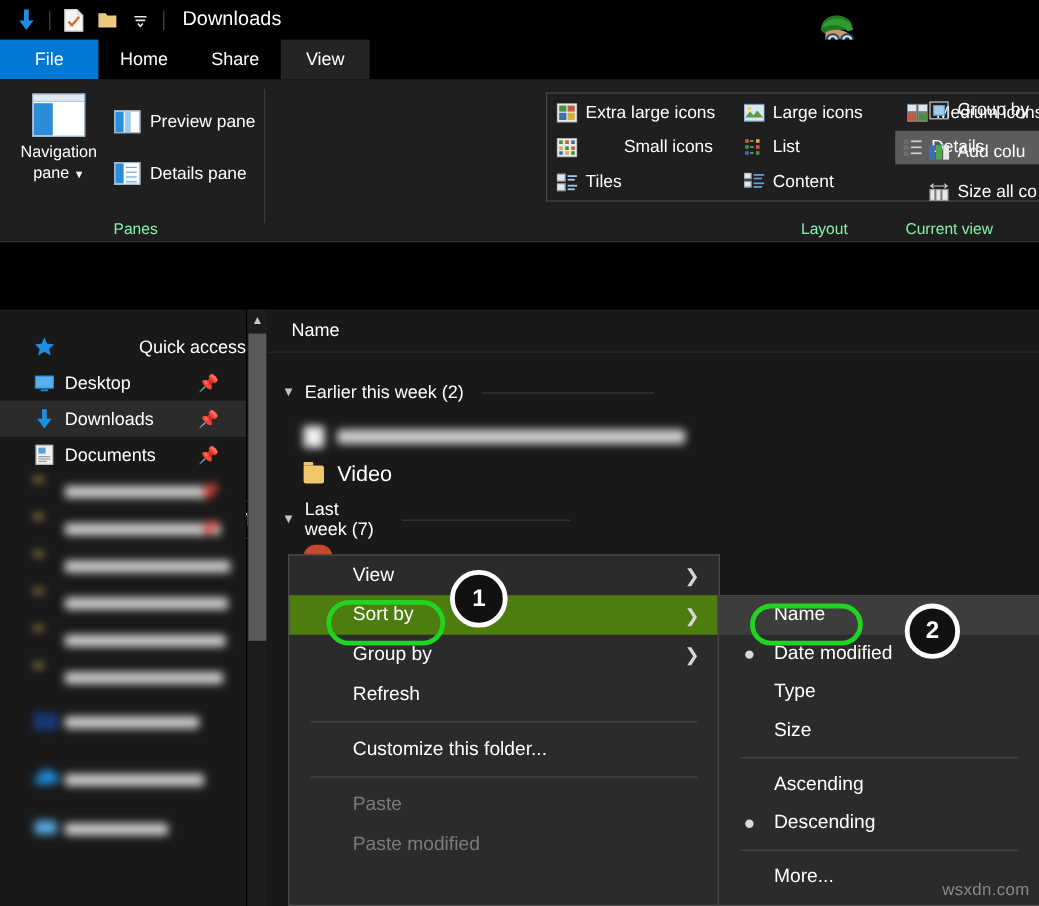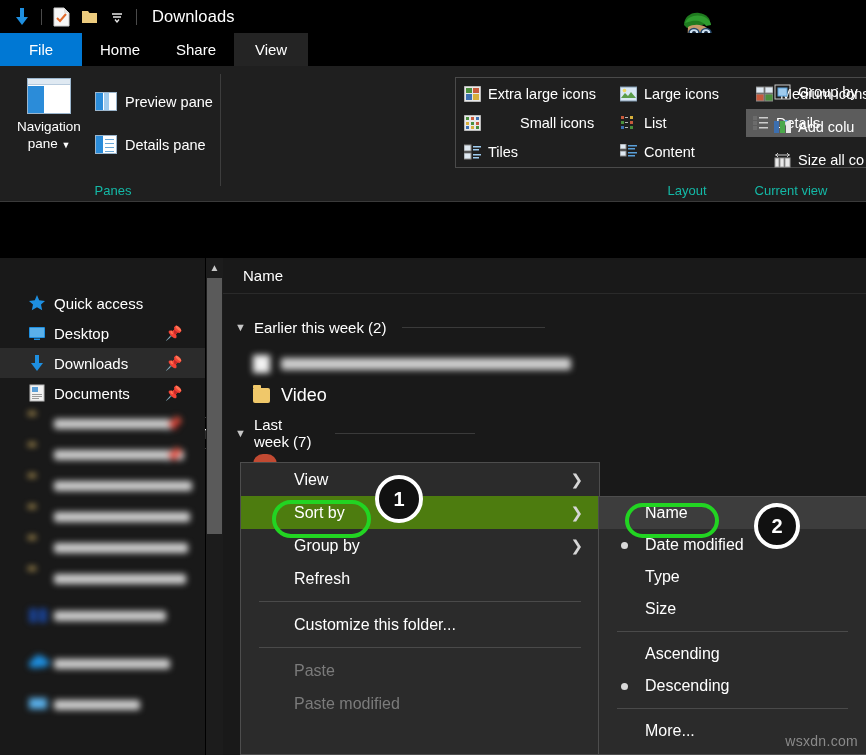--- a/index.html
+++ b/index.html
@@ -58,21 +58,21 @@
   .ribbon {
     position: absolute; left: 0; top: 66px; width: 866px; height: 136px;
     background: #1f1f1f;
     border-bottom: 1px solid #3a3a3a;
   }
   .ribbon-inner { position: relative; width: 866px; height: 136px; }
 
   .grp { position: absolute; top: 0; height: 136px; }
   .grp-label {
     position: absolute; bottom: 4px; width: 100%;
-    text-align: center; font-size: 13px; color: #14b8a6;
+    text-align: center; font-size: 13px; color: #86efac;
   }
   .grp-div {
     position: absolute; top: 8px; width: 1px; height: 112px; background: #3d3d3d;
   }
 
   
   .navpane-btn {
     position: absolute; left: 12px; top: 12px; width: 74px; height: 86px;
     display: flex; flex-direction: column; align-items: center;
   }
@@ -519,21 +519,21 @@
           </svg>
       </span>
       <span class="crumb-sep">❯</span>
       <span class="crumb">This PC</span>
       <span class="crumb-sep">❯</span>
       <span class="crumb">Downloads</span>
     </div>
   </div>
 
   <div class="sidebar">
-    <div class="side-row" style="margin-top:30px;">
+    <div class="side-row" style="margin-top:16px;justify-content:space-between;">
       <span class="sico">
         <svg width="18" height="18" viewBox="0 0 18 18">
             <path d="M9 1l2.2 5.2L17 7l-4 3.6 1.2 5.6L9 13.2 3.8 16.2 5 10.6 1 7l5.8-0.8z" fill="#1e8fe0"></path>
           </svg>
       </span>
       <span>Quick access</span>
     </div>
 
     <div class="side-row">
       <span class="sico">

